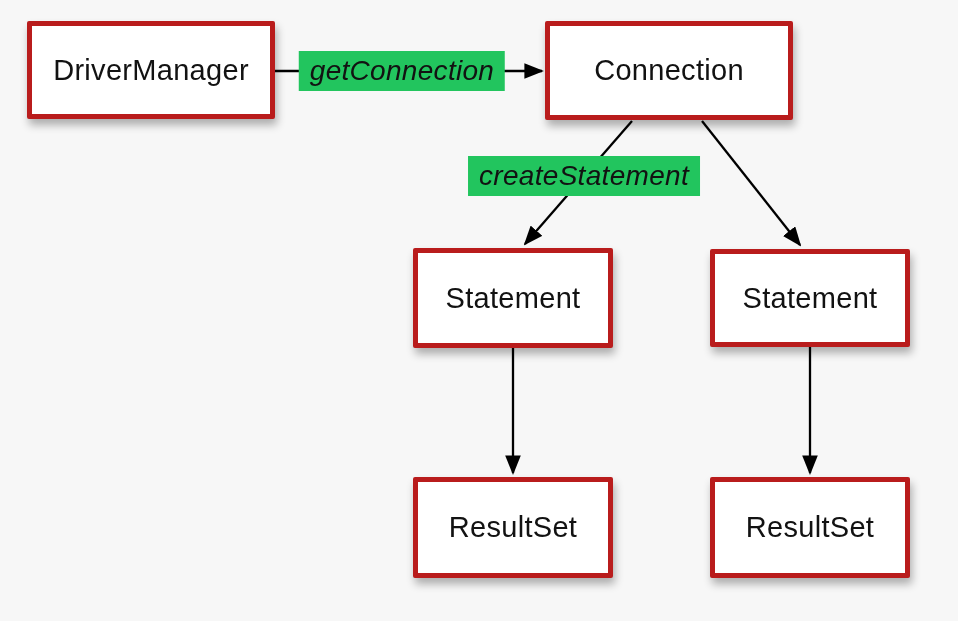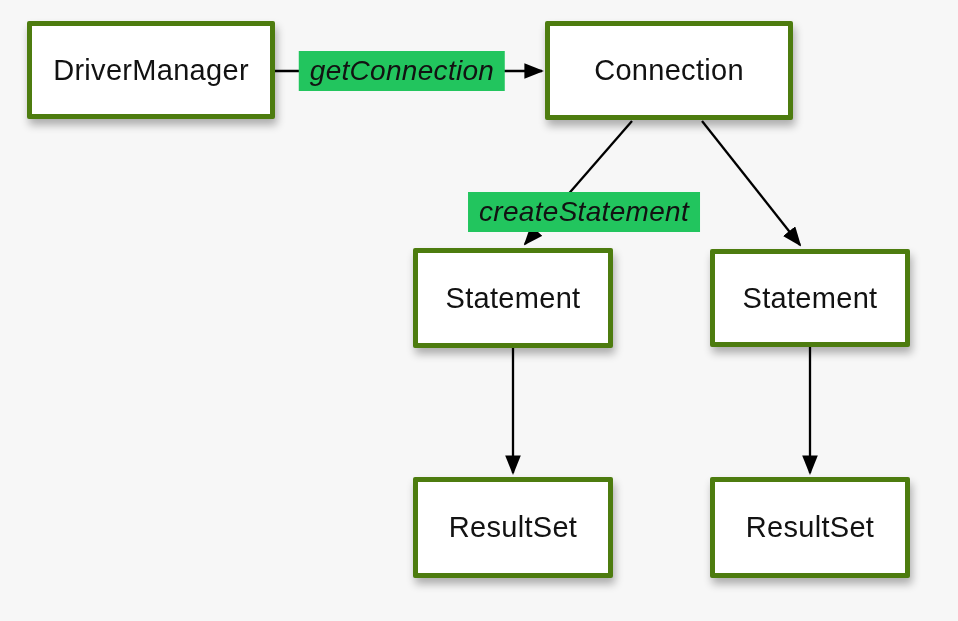--- a/index.html
+++ b/index.html
@@ -18,21 +18,21 @@
   }
   .arrows {
     position: absolute;
     left: 0; top: 0;
     width: 958px; height: 621px;
     pointer-events: none;
   }
   .node {
     position: absolute;
     background: #ffffff;
-    border: 5px solid #4d7c0f;
+    border: 5px solid #b91c1c;
     border-radius: 2px;
     display: flex;
     align-items: center;
     justify-content: center;
     font-size: 29px;
     letter-spacing: 0.3px;
     color: #121212;
     box-shadow: 2px 6px 8px rgba(0,0,0,0.30);
     white-space: nowrap;
   }
@@ -47,21 +47,21 @@
     transform: translate(-50%, -50%);
     background: #22c55e;
     color: #121212;
     font-style: italic;
     font-size: 28px;
     letter-spacing: 0.3px;
     padding: 4px 11px;
     white-space: nowrap;
   }
   .label-getconnection   { left: 402px; top: 71px; }
-  .label-createstatement { left: 584px; top: 176px; margin-top: 36px; }
+  .label-createstatement { left: 584px; top: 176px; }
   .label-executequery    { left: 514px; top: 410px; }
 </style>
 </head>
 <body>
 
 <div class="canvas">
 
   <svg class="arrows" viewBox="0 0 958 621" xmlns="http://www.w3.org/2000/svg">
     <defs>
       <marker id="arrowhead" viewBox="0 0 10 8" refX="9" refY="4" markerWidth="8.5" markerHeight="6.8" orient="auto-start-reverse">

